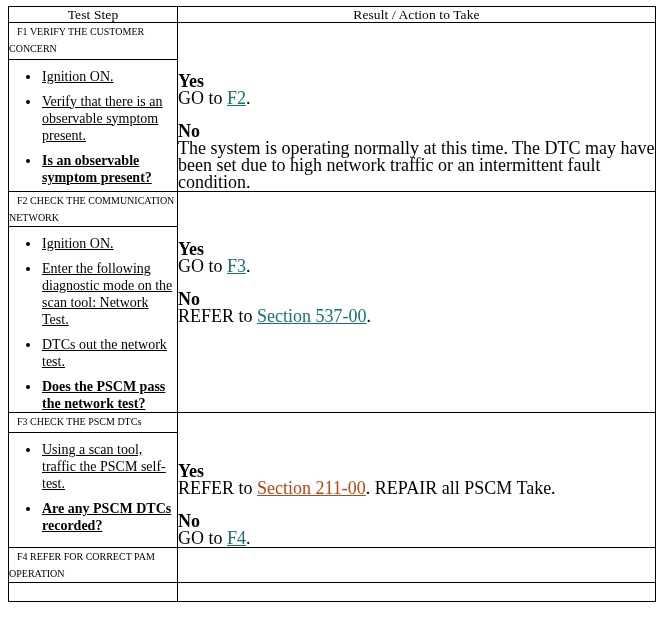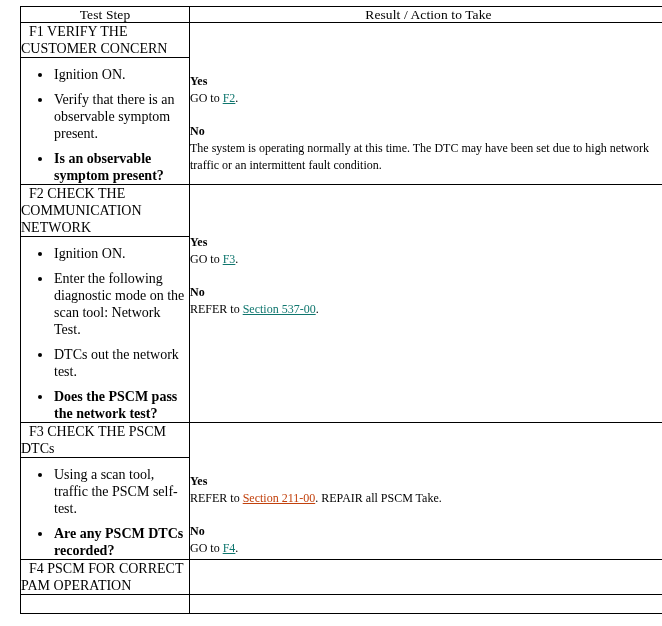--- a/index.html
+++ b/index.html
@@ -13,21 +13,21 @@
     height: 626px;
     overflow: hidden;
     font-family: "Liberation Serif", "DejaVu Serif", serif;
     color: #000000;
   }
   .page {
     position: relative;
     width: 662px;
     height: 536px;
     box-sizing: border-box;
-    padding: 6px 7px 0 20px;
+    padding: 6px 7px 0 8px;
   }
   table.pinpoint {
     border-collapse: collapse;
     width: 647px;
     table-layout: fixed;
     border: 1px solid #000000;
   }
   table.pinpoint td,
   table.pinpoint th {
     border: 1px solid #000000;
@@ -44,48 +44,49 @@
     font-weight: bold;
     font-size: 13.5px;
     line-height: 15px;
     padding: 4px 4px 5px 4px;
     letter-spacing: 0.1px;
   }
 
   
   .step-title {
     font-weight: bold;
-    font-size: 14px;
+    font-size: 10px;
     line-height: 17px;
     padding: 3px 4px 4px 6px;
     text-indent: 8px;
   }
 
   
   .step-body {
     font-size: 14px;
     line-height: 17px;
     padding: 3px 4px 6px 0;
   }
   .step-body ul {
     margin: 0;
     padding: 0 0 0 32px;
     list-style-type: disc;
   }
   .step-body ul li {
     margin: 8px 0 0 0;
     padding: 0 0 0 1px;
     line-height: 17px;
+    text-decoration: underline;
   }
   .step-body ul li.q {
     font-weight: bold;
   }
 
   .result-body {
-    font-size: 12px;
+    font-size: 18px;
     line-height: 17px;
     padding: 3px 5px 6px 5px;
     margin-top: 39px;
   }
   .result-body .rb {
     font-weight: bold;
     display: block;
   }
   .result-body .line {
     display: block;
@@ -188,21 +189,21 @@
       <tr>
         <td class="step-body">
           <ul>
             <li>Using a scan tool, traffic the PSCM self-test.</li>
             <li class="q">Are any PSCM DTCs recorded?</li>
           </ul>
         </td>
       </tr>
 
       <tr>
-        <td class="step-title">F4 PSCM FOR CORRECT PAM OPERATION</td>
+        <td class="step-title">F4 REFER FOR CORRECT PAM OPERATION</td>
         <td>&nbsp;</td>
       </tr>
       <tr>
         <td class="step-body">&nbsp;</td>
         <td>&nbsp;</td>
       </tr>
 
     </tbody>
   </table>
 </div>

